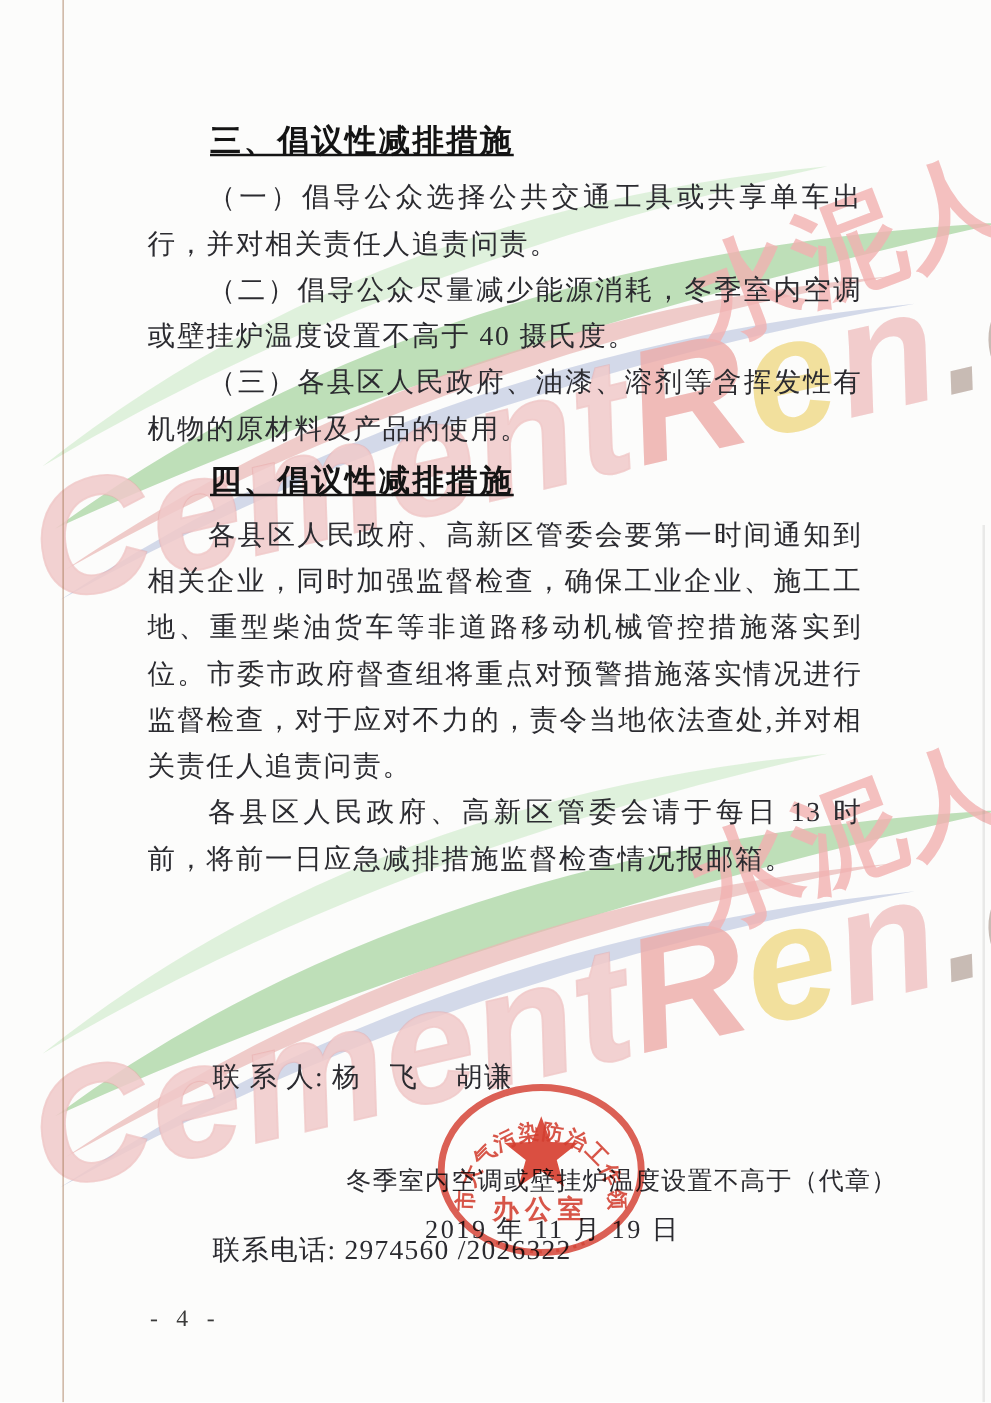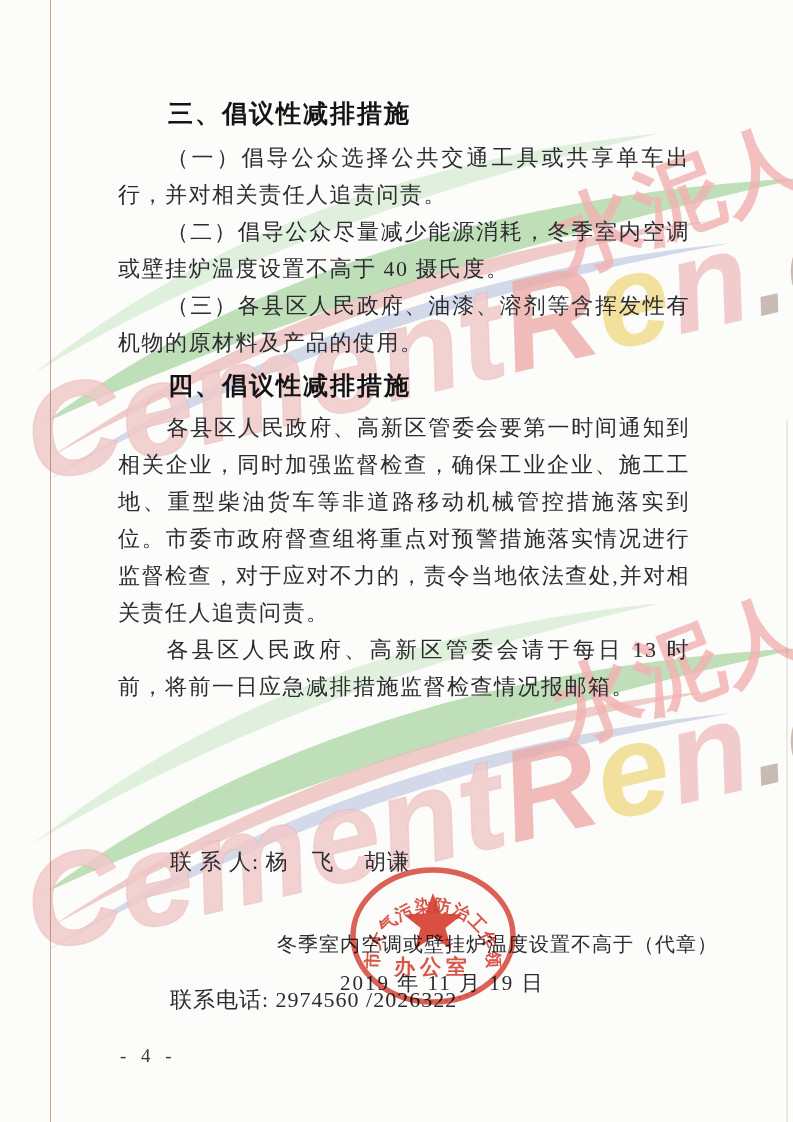--- a/index.html
+++ b/index.html
@@ -26,21 +26,21 @@
   .wm text{font-family:"Liberation Sans","DejaVu Sans",sans-serif;}
   
   .content{
     position:absolute;left:118px;top:97px;width:572px;z-index:2;
     color:#2b2b30;font-size:22px;
   }
   .content h3{
     margin:0 0 10px 0;padding:0;
     font-family:"Liberation Sans","DejaVu Sans",sans-serif;
     font-weight:bold;font-size:25px;line-height:32px;color:#141414;
-    text-indent:50px;letter-spacing:2px;
+    text-indent:50px;letter-spacing:2px;text-decoration:underline;
   }
   .content h3.h4{margin-top:8px;margin-bottom:8px;}
   .content p{
     margin:0;padding:0;text-indent:2.2em;line-height:37px;
     letter-spacing:1.5px;text-align:justify;
   }
   .contact{margin-top:42px;margin-left:52px;line-height:46px;letter-spacing:1px;white-space:pre;}
   .sig-office{
     position:absolute;left:277px;top:931px;z-index:2;
     font-size:20px;letter-spacing:1px;color:#2b2b30;white-space:nowrap;

